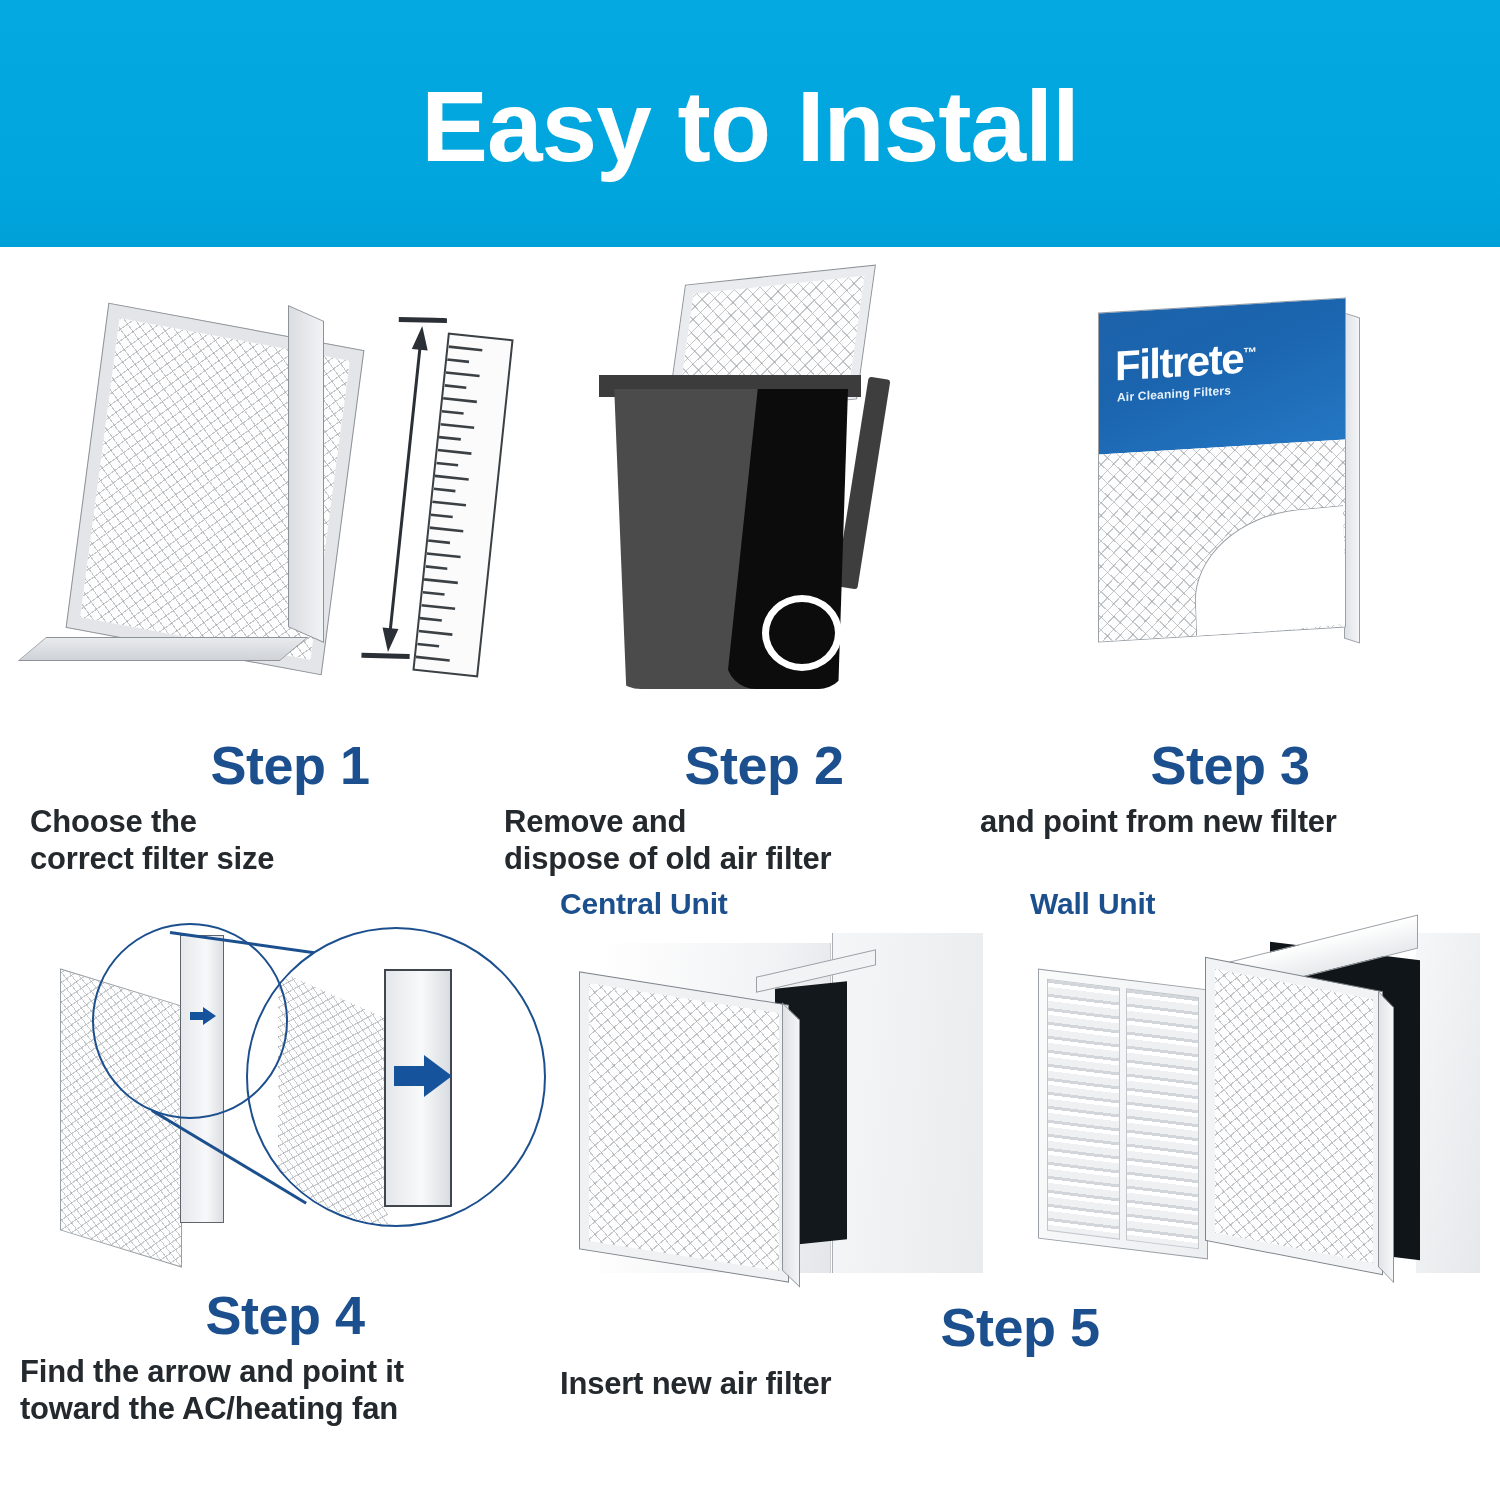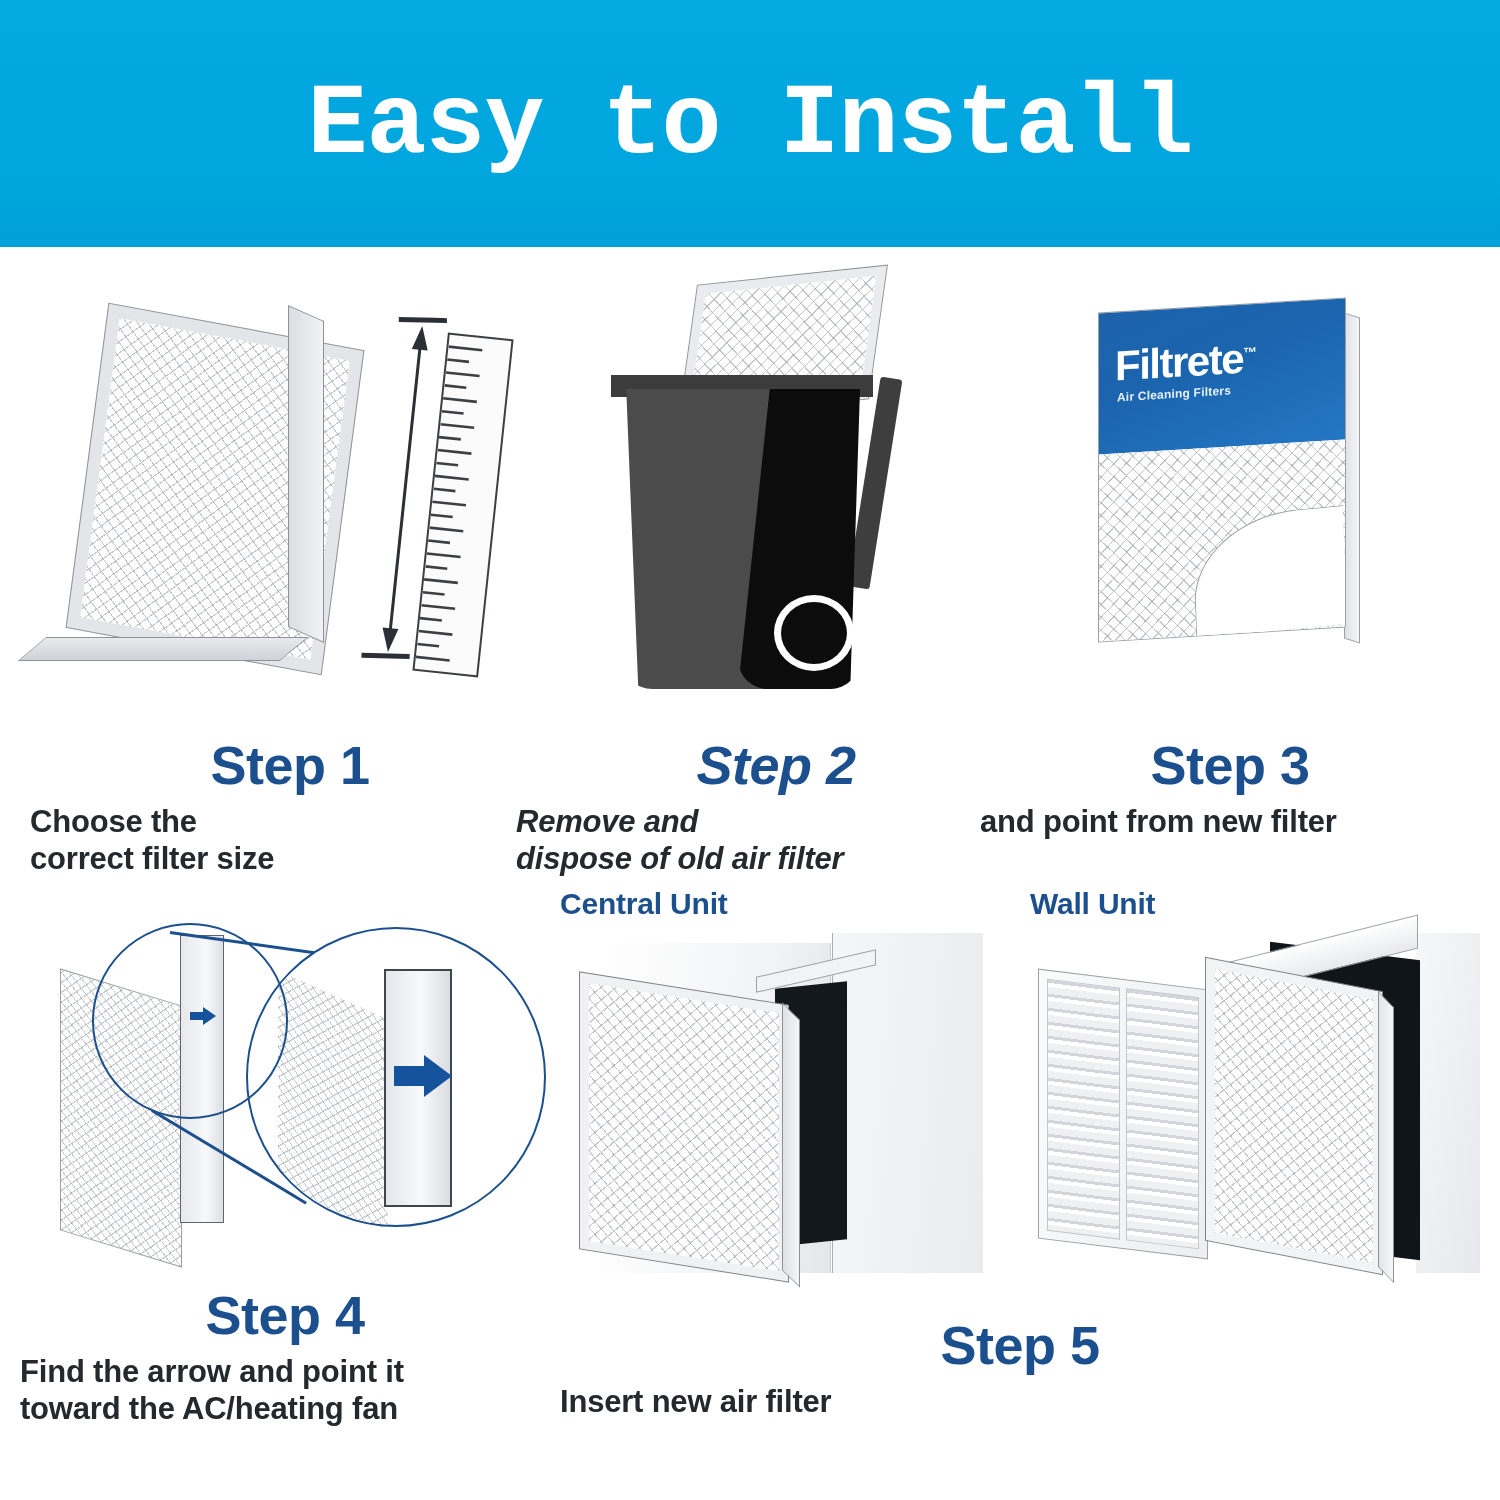--- a/index.html
+++ b/index.html
@@ -28,21 +28,21 @@
     position: absolute;
     left: 0;
     top: 76px;
     width: 1500px;
     text-align: center;
     color: #ffffff;
     font-size: 100px;
     font-weight: bold;
     letter-spacing: -1px;
     line-height: 1;
-    font-family: Liberation Mono, monospace;
+    font-family: Liberation Sans, sans-serif;
   }
 
   
   #steps-grid {
     position: absolute;
     left: 0; top: 247px;
     width: 1500px;
     height: 1253px;
   }
   .step-cell {
@@ -135,21 +135,21 @@
     left: 400px; top: 28px;
     width: 66px; height: 340px;
     background: #fbfbfc;
     border: 2.5px solid #3b4044;
     transform: rotate(6deg);
     box-sizing: border-box;
     overflow: hidden;
   }
 
   
-  #step2 { left: 516px; top: 30px; width: 520px; font-style: italic; }
+  #step2 { left: 504px; top: 30px; width: 520px; }
   #s2-art { height: 460px; }
   #s2-filter {
     position: absolute;
     left: 172px; top: 0px;
     width: 190px; height: 130px;
     transform: rotate(-6deg) skewX(-14deg);
     border: 9px solid #e9ebee;
     outline: 1.5px solid #8d9298;
     box-sizing: border-box;
   }
@@ -435,21 +435,21 @@
     border: 1.4px solid #8d9298;
     transform: skewY(46deg);
     box-sizing: border-box;
   }
   #s5w-room-corner {
     position: absolute; left: 386px; top: 0px;
     width: 64px; height: 340px;
     background: linear-gradient(100deg,#f6f7f8,#e6e8eb);
   }
 
-  #step5-text { margin-top: 20px; }
+  #step5-text { margin-top: 2px; }
 </style>
 </head>
 <body>
 
 <div id="header-banner">
   <div id="header-title">Easy to Install</div>
 </div>
 
 <div id="steps-grid">
 

